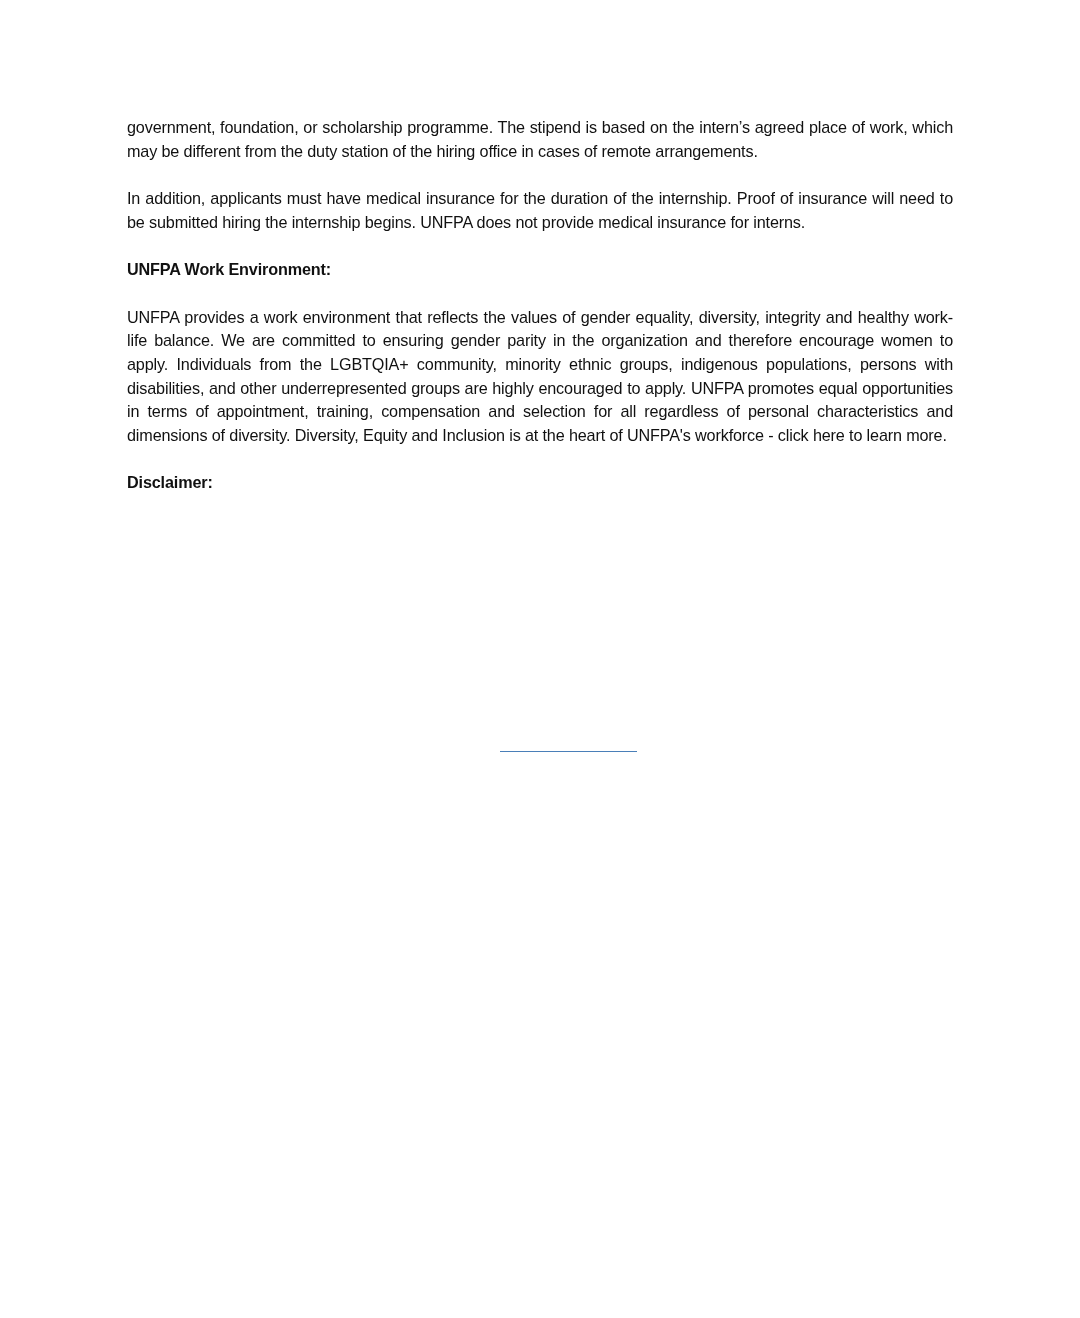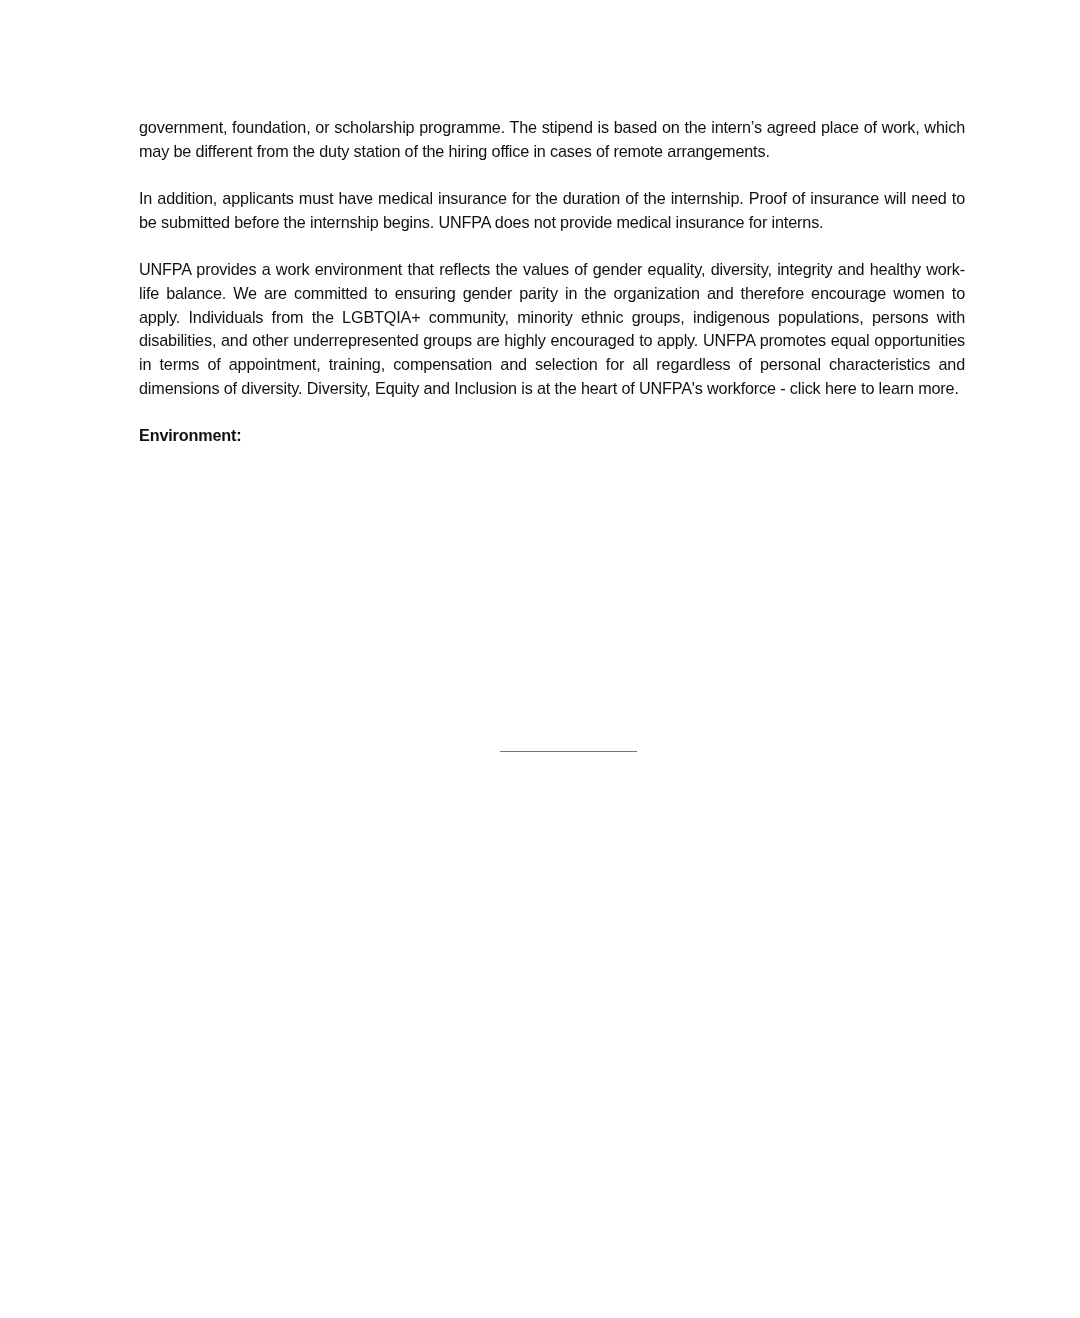--- a/index.html
+++ b/index.html
@@ -10,21 +10,21 @@
     body {
       width: 1080px;
       height: 1318px;
       position: relative;
       overflow: hidden;
       font-family: "Liberation Sans", sans-serif;
       color: #111111;
     }
     .page {
       position: absolute;
-      left: 139px;
+      left: 127px;
       top: 116px;
       width: 826px;
     }
     .para {
       font-size: 16.2px;
       line-height: 23.7px;
       text-align: justify;
       margin: 0 0 23.7px 0;
       letter-spacing: -0.15px;
     }
@@ -42,24 +42,25 @@
       width: 137px;
       height: 0;
       border-top: 1.5px solid #4a7fb8;
     }
   </style>
 </head>
 <body>
 
 <div class="page">
   <p class="para">government, foundation, or scholarship programme. The stipend is based on the intern’s agreed place of work, which may be different from the duty station of the hiring office in cases of remote arrangements.</p>
-  <p class="para">In addition, applicants must have medical insurance for the duration of the internship. Proof of insurance will need to be submitted before the internship begins. UNFPA does not provide medical insurance for interns.</p>
+  <p class="para">In addition, applicants must have medical insurance for the duration of the internship. Proof of insurance will need to be submitted hiring the internship begins. UNFPA does not provide medical insurance for interns.</p>
 
   <div>
+    <p class="heading">UNFPA Work Environment:</p>
     <p class="para">UNFPA provides a work environment that reflects the values of gender equality, diversity, integrity and healthy work-life balance. We are committed to ensuring gender parity in the organization and therefore encourage women to apply. Individuals from the LGBTQIA+ community, minority ethnic groups, indigenous populations, persons with disabilities, and other underrepresented groups are highly encouraged to apply. UNFPA promotes equal opportunities in terms of appointment, training, compensation and selection for all regardless of personal characteristics and dimensions of diversity. Diversity, Equity and Inclusion is at the heart of UNFPA's workforce - click here to learn more.</p>
   </div>
 
   <div>
-    <p class="heading">Environment:</p>
+    <p class="heading">Disclaimer:</p>
   </div>
 </div>
 
 <div class="footer-rule"></div>
 
 </body></html>

